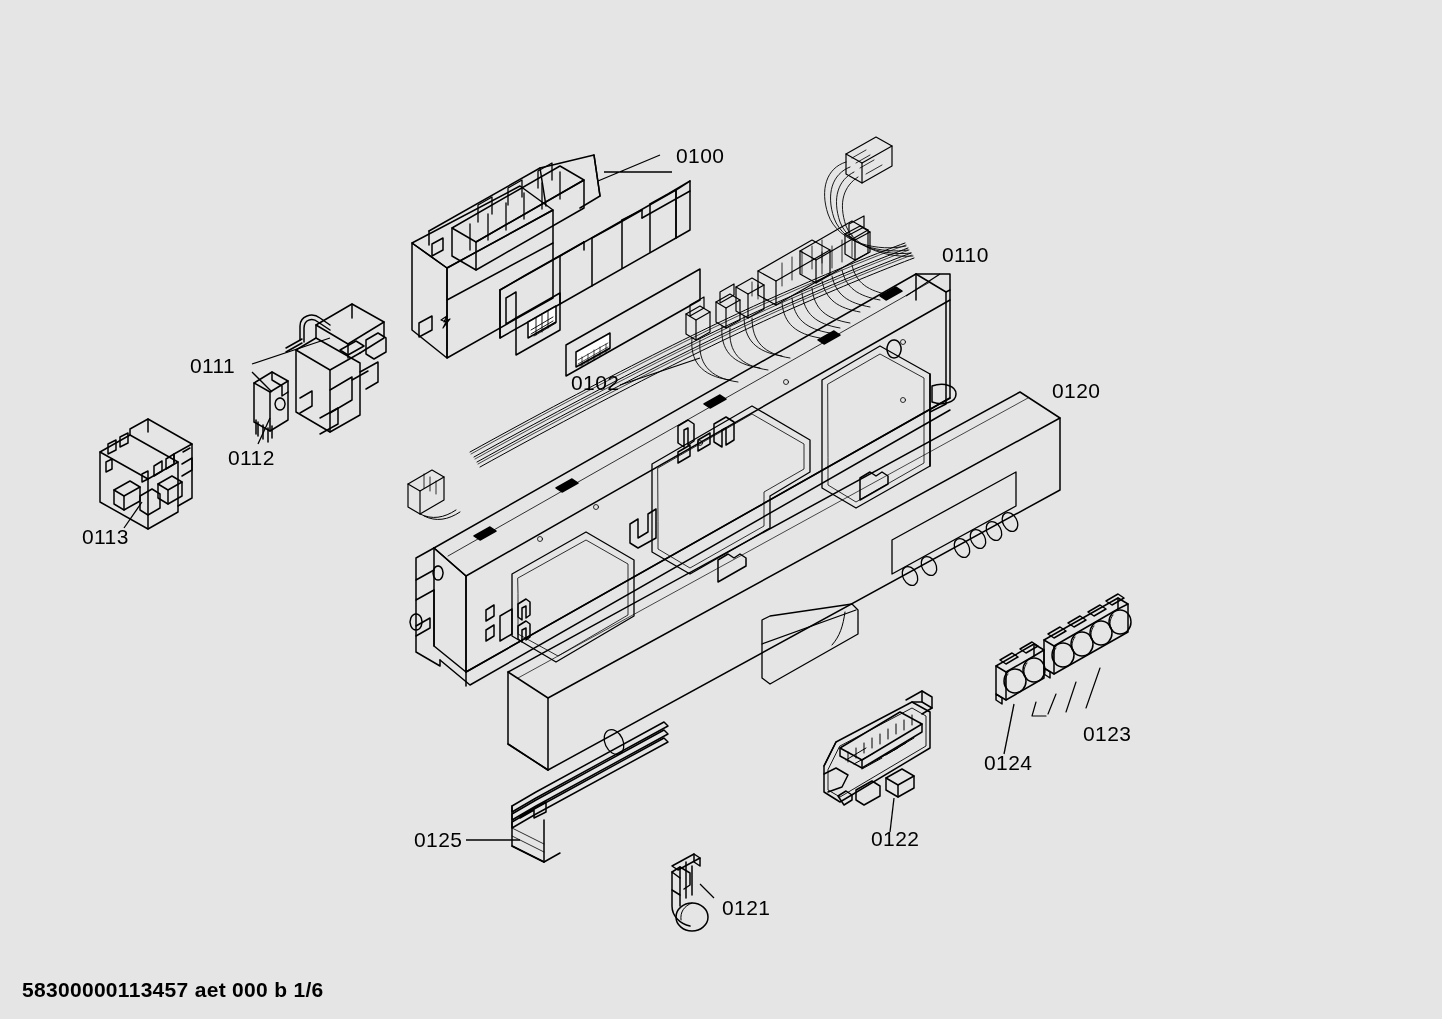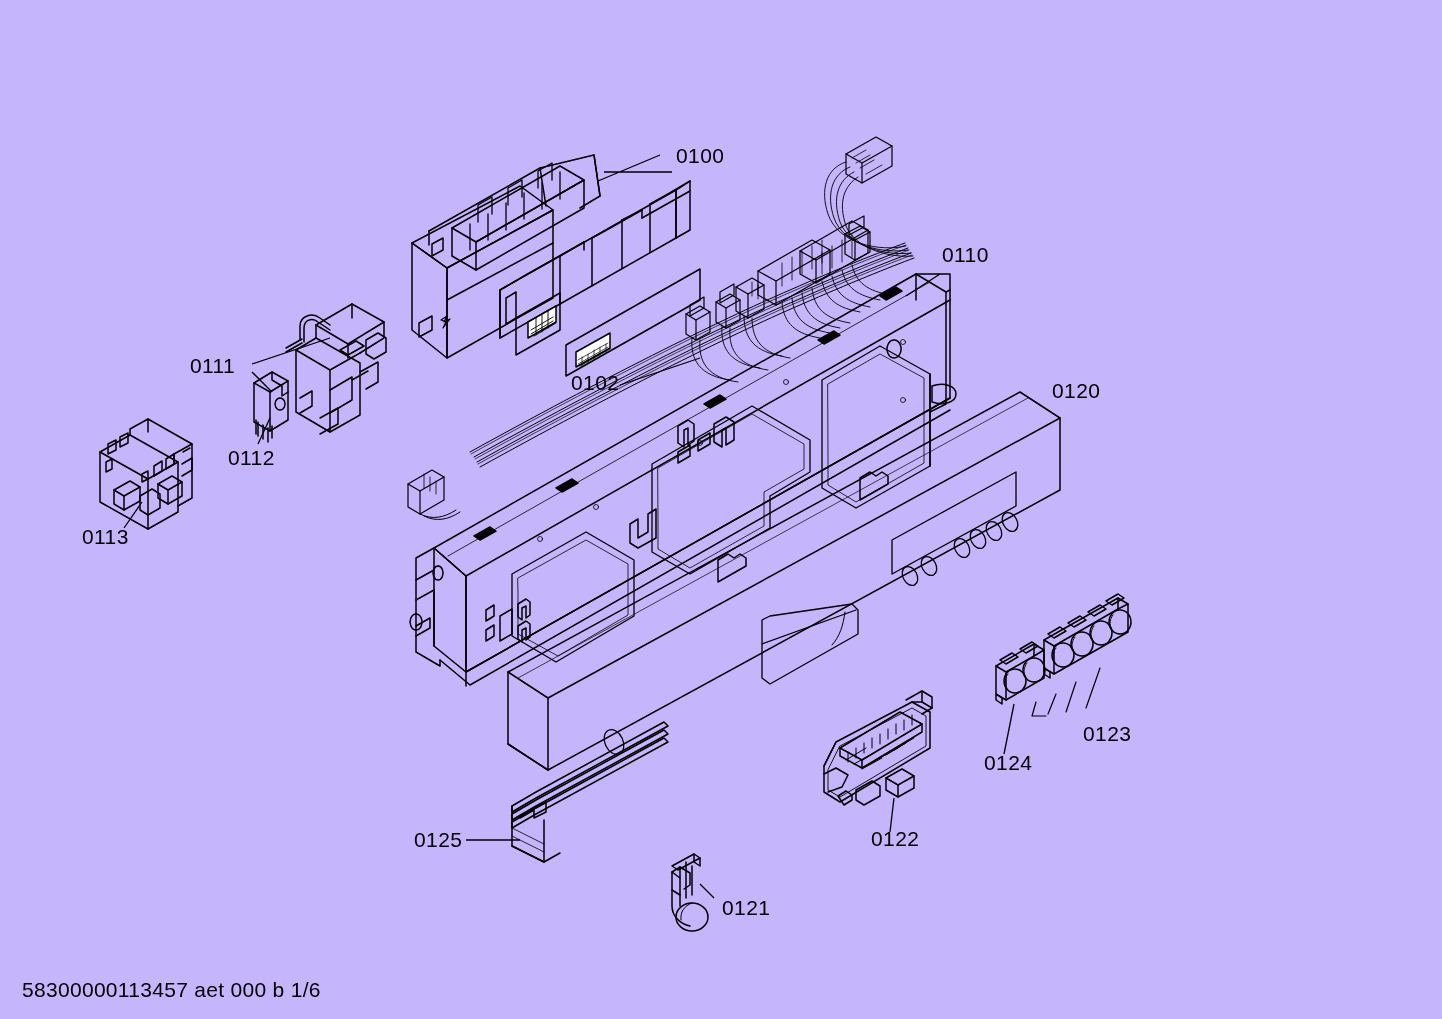--- a/index.html
+++ b/index.html
@@ -1,23 +1,23 @@
 <!DOCTYPE html>
 <html><head>
 <meta charset="utf-8">
 <title>Exploded Parts Diagram</title>
 <style>
   html,body{margin:0;padding:0;background:#ffffff;}
   body{width:1442px;height:1019px;overflow:hidden;
        font-family:"Liberation Sans","DejaVu Sans",sans-serif;color:#000;}
-  #sheet{position:relative;width:1442px;height:1019px;background:#c4b5fd;}
+  #sheet{position:relative;width:1442px;height:1019px;background:#e5e5e5;}
   #art{position:absolute;top:0;left:0;width:1442px;height:1019px;}
   .lbl{font-size:21px;fill:#000;font-family:"Liberation Sans","DejaVu Sans",sans-serif;
        letter-spacing:0.4px;}
-  #footer{position:absolute;left:22px;top:978px;font-size:21px;font-weight:normal;
+  #footer{position:absolute;left:22px;top:978px;font-size:21px;font-weight:bold;
           letter-spacing:0.3px;white-space:nowrap;}
   svg text{dominant-baseline:alphabetic;}
 </style>
 </head>
 <body>
 
 <div id="sheet">
 
 <svg id="art" viewBox="0 0 1442 1019">
   <g fill="none" stroke="#000" stroke-width="1.5" stroke-linejoin="round" stroke-linecap="round">

